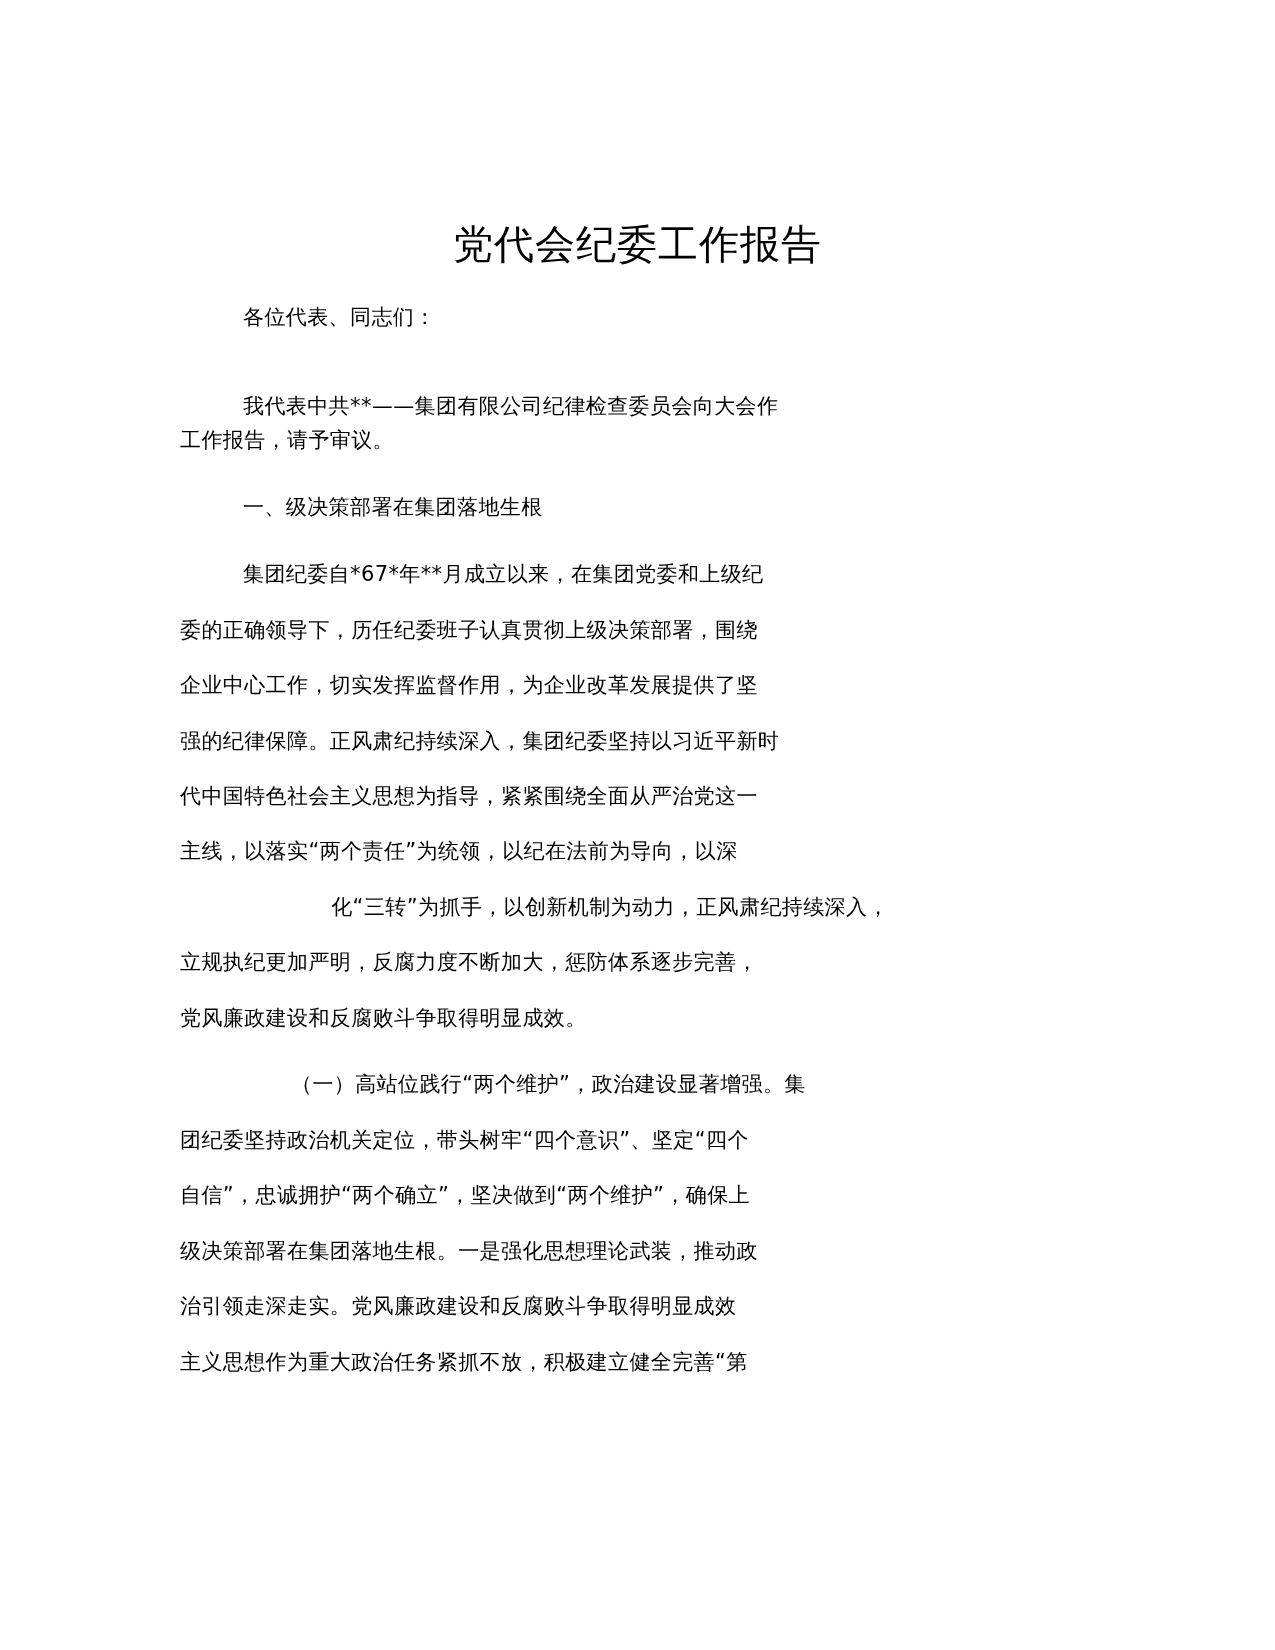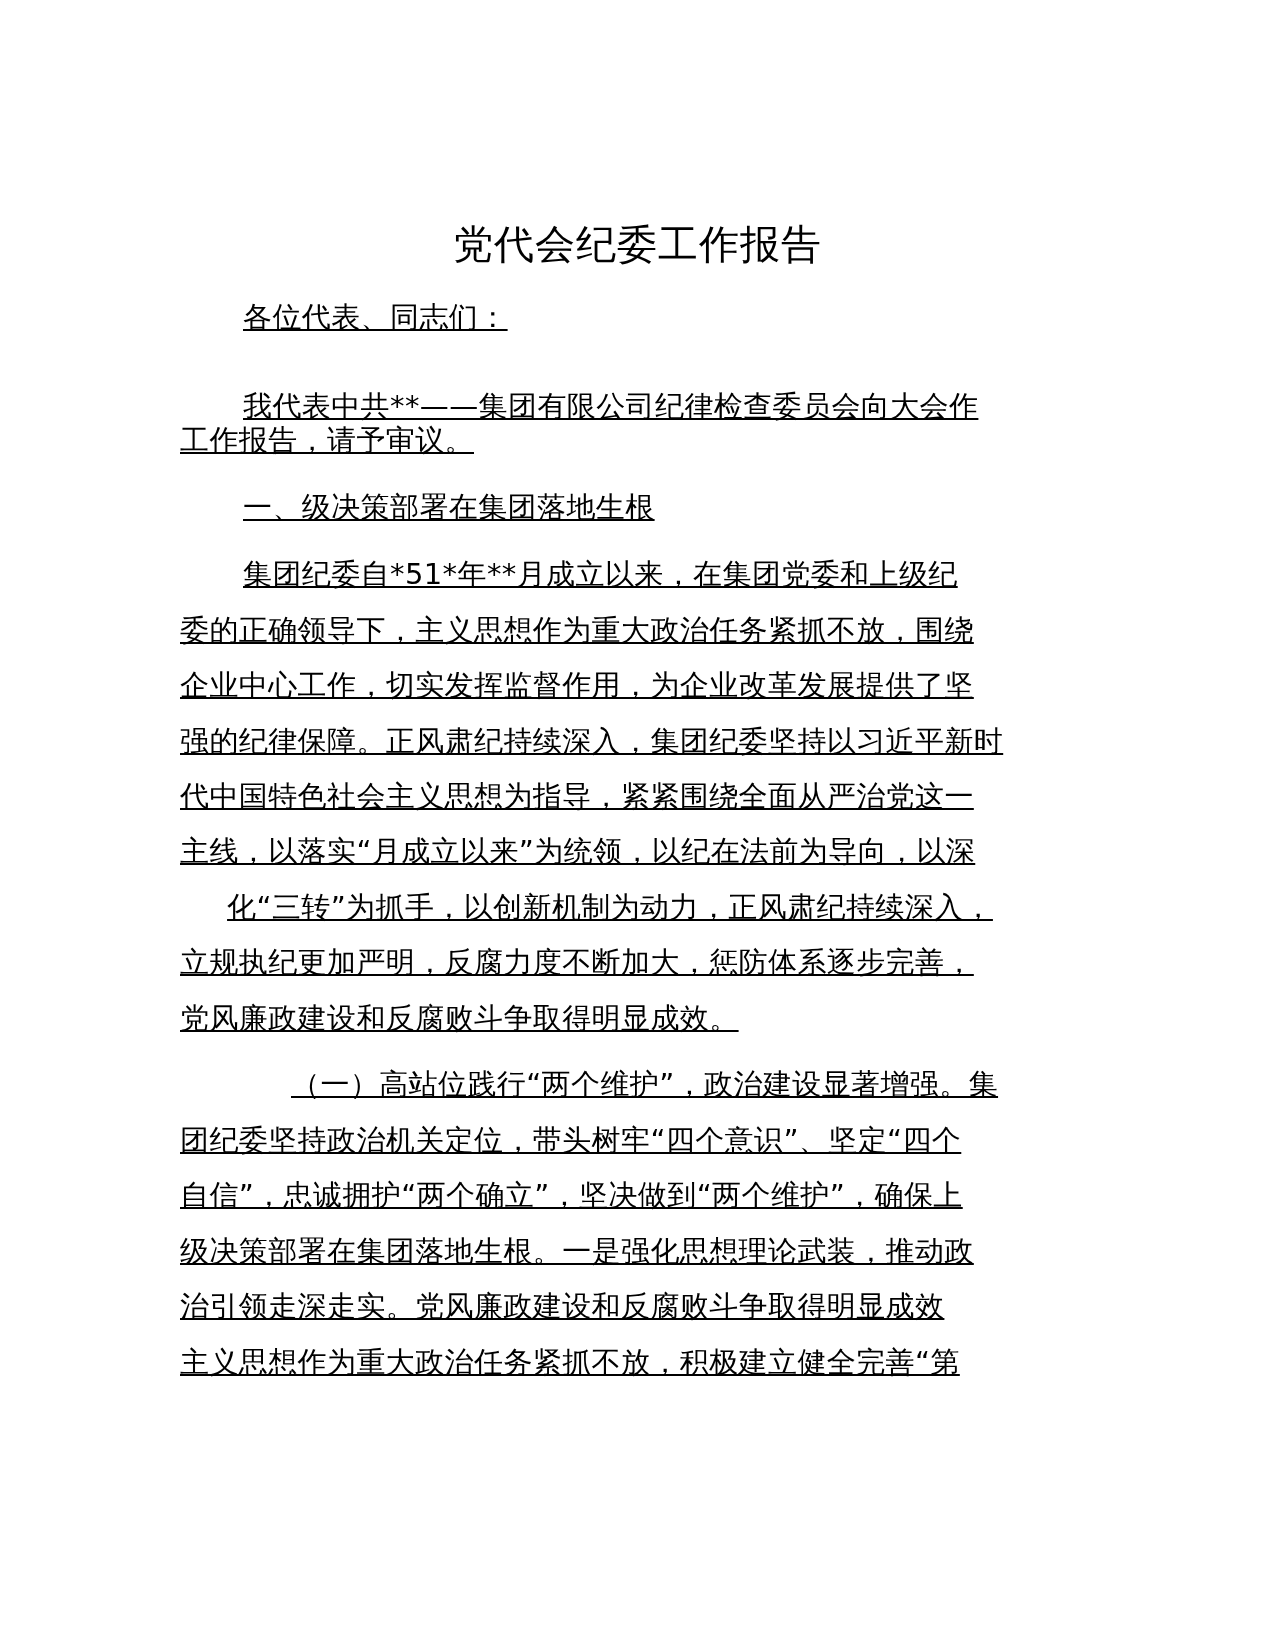--- a/index.html
+++ b/index.html
@@ -1,40 +1,40 @@
 <!DOCTYPE html>
 <html><head>
 <meta charset="utf-8">
 <style>
   html, body { margin: 0; padding: 0; background: #ffffff; }
   body { width: 1275px; height: 1650px; position: relative; overflow: hidden;
          font-family: "DejaVu Sans", "Liberation Sans", sans-serif; color: #000; }
   .page { position: absolute; left: 0; top: 4px; width: 1110px; height: 1650px; background: #fff; }
   .title { position: absolute; left: 0; width: 1275px; top: 212px; text-align: center;
            font-size: 40px; line-height: 56px; letter-spacing: 1px; }
-  .line { position: absolute; left: 180px; width: 860px; font-size: 29px; line-height: 40px;
-          white-space: nowrap; letter-spacing: 0.4px; text-decoration: underline; }
+  .line { position: absolute; left: 180px; width: 860px; font-size: 21px; line-height: 40px;
+          white-space: nowrap; letter-spacing: 0.4px; }
   .indent { left: 243px; }
 </style>
 </head>
 <body>
 
 <div class="page">
   <div class="title">党代会纪委工作报告</div>
   <div id="body-lines">
       <div class="line indent" style="top: 293px;">各位代表、同志们：</div>
       <div class="line indent" style="top: 360px; margin-top: 22px;">我代表中共**——集团有限公司纪律检查委员会向大会作</div>
       <div class="line" style="top: 416px;">工作报告，请予审议。</div>
       <div class="line indent" style="top: 483px;">一、级决策部署在集团落地生根</div>
-      <div class="line indent" style="top: 550px;">集团纪委自*51*年**月成立以来，在集团党委和上级纪</div>
-      <div class="line" style="top: 606px;">委的正确领导下，主义思想作为重大政治任务紧抓不放，围绕</div>
+      <div class="line indent" style="top: 550px;">集团纪委自*67*年**月成立以来，在集团党委和上级纪</div>
+      <div class="line" style="top: 606px;">委的正确领导下，历任纪委班子认真贯彻上级决策部署，围绕</div>
       <div class="line" style="top: 661px;">企业中心工作，切实发挥监督作用，为企业改革发展提供了坚</div>
       <div class="line" style="top: 717px;">强的纪律保障。正风肃纪持续深入，集团纪委坚持以习近平新时</div>
       <div class="line" style="top: 772px;">代中国特色社会主义思想为指导，紧紧围绕全面从严治党这一</div>
-      <div class="line" style="top: 827px;">主线，以落实“月成立以来”为统领，以纪在法前为导向，以深</div>
+      <div class="line" style="top: 827px;">主线，以落实“两个责任”为统领，以纪在法前为导向，以深</div>
       <div class="line" style="top: 883px; text-align: center;">化“三转”为抓手，以创新机制为动力，正风肃纪持续深入，</div>
       <div class="line" style="top: 938px;">立规执纪更加严明，反腐力度不断加大，惩防体系逐步完善，</div>
       <div class="line" style="top: 994px;">党风廉政建设和反腐败斗争取得明显成效。</div>
       <div class="line indent" style="top: 1060px; margin-left: 48px;">（一）高站位践行“两个维护”，政治建设显著增强。集</div>
       <div class="line" style="top: 1116px;">团纪委坚持政治机关定位，带头树牢“四个意识”、坚定“四个</div>
       <div class="line" style="top: 1171px;">自信”，忠诚拥护“两个确立”，坚决做到“两个维护”，确保上</div>
       <div class="line" style="top: 1227px;">级决策部署在集团落地生根。一是强化思想理论武装，推动政</div>
       <div class="line" style="top: 1282px;">治引领走深走实。党风廉政建设和反腐败斗争取得明显成效</div>
       <div class="line" style="top: 1338px;">主义思想作为重大政治任务紧抓不放，积极建立健全完善“第</div>
     </div>

